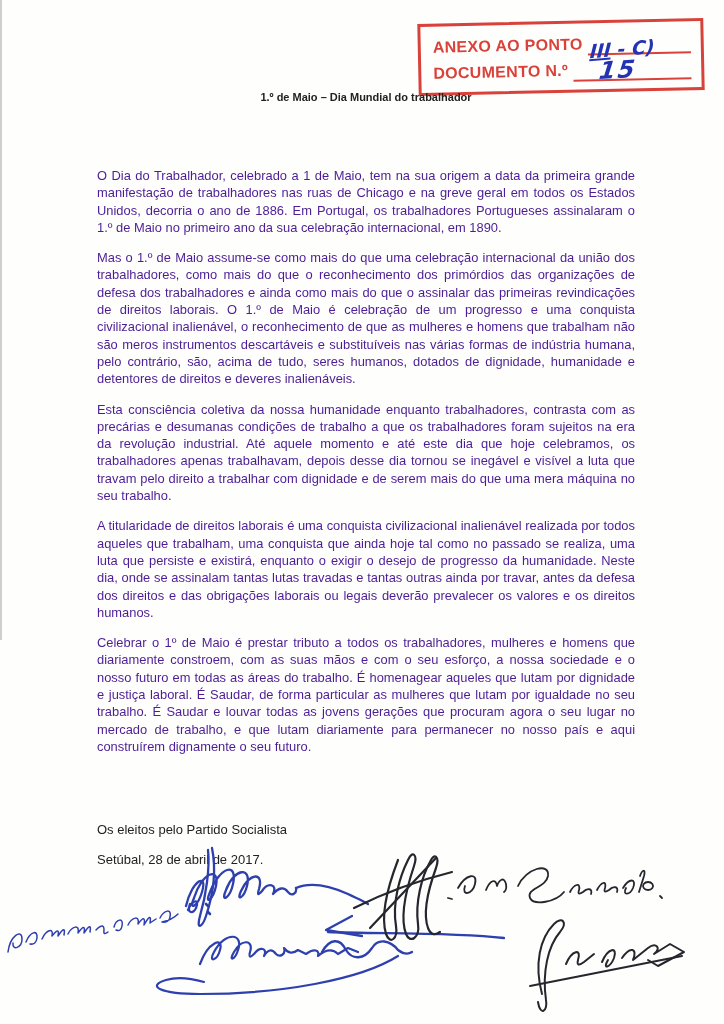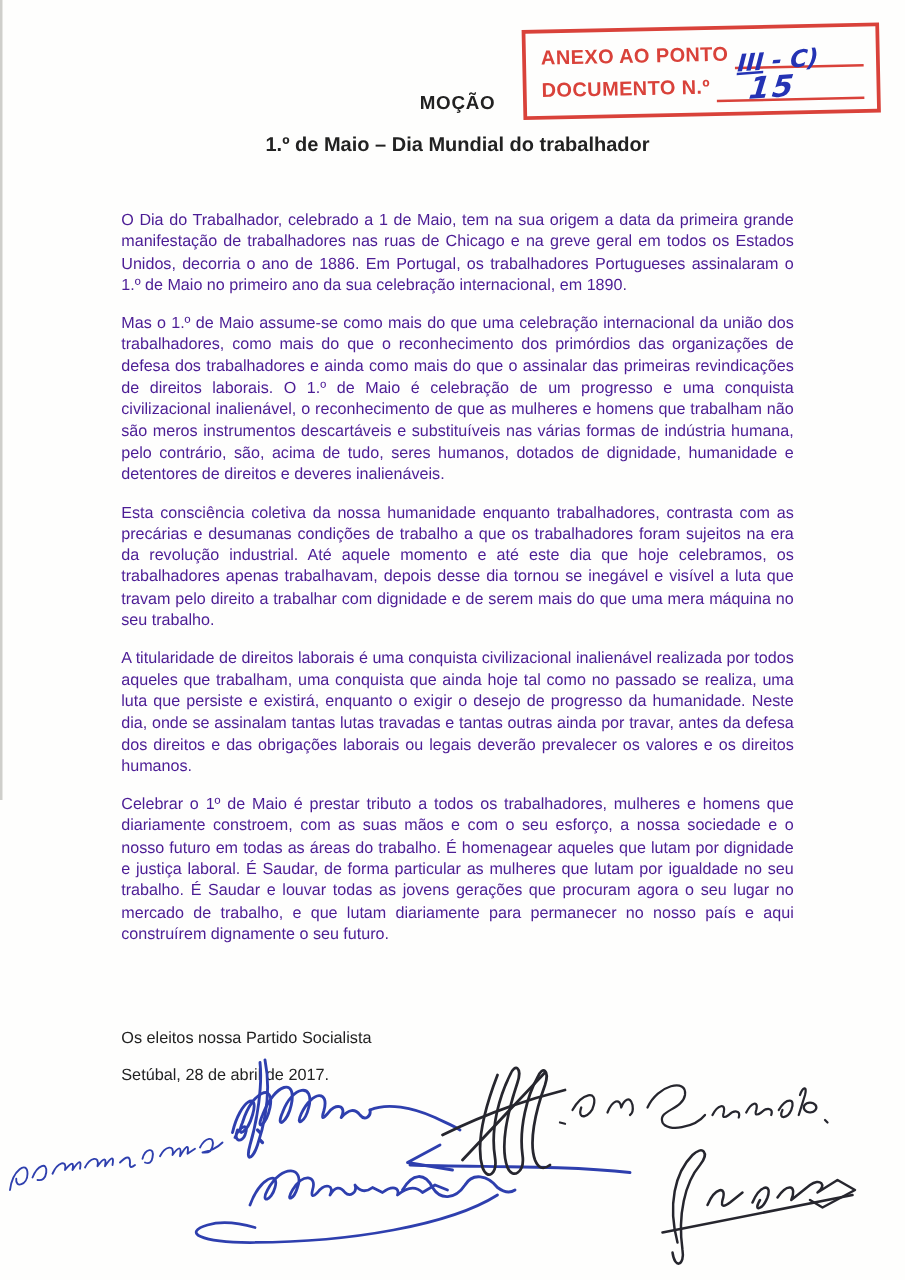--- a/index.html
+++ b/index.html
@@ -31,21 +31,21 @@
     position:absolute;color:#2433b4;font-family:"DejaVu Sans",sans-serif;
     font-style:italic;font-weight:bold;white-space:nowrap;
   }
   .ink-ponto{bottom:-7px;left:2px;font-size:19px;transform:rotate(-3deg) skewX(-8deg);}
   .ink-ponto .numeral{text-decoration:underline;text-decoration-thickness:2px;}
   .ink-doc{bottom:-5px;left:26px;font-size:24px;transform:rotate(-2deg) skewX(-10deg);letter-spacing:2px;}
 
   
   .title-wrap{position:absolute;left:97px;top:74px;width:538px;text-align:center;}
   .doc-title{font-size:15px;font-weight:bold;letter-spacing:.6px;color:#222;}
-  .doc-subtitle{margin-top:17px;font-size:16px;font-weight:bold;color:#222;}
+  .doc-subtitle{margin-top:17px;font-size:11px;font-weight:bold;color:#222;}
 
   
   .body-text{
     position:absolute;left:97px;top:167px;width:538px;
     font-size:12.9px;line-height:17.3px;text-align:justify;color:#4c1d95;
   }
   .body-text p{margin:0 0 13px 0;}
 
   
   .footer{position:absolute;left:97px;top:822px;font-size:13px;color:#222;}
@@ -70,34 +70,33 @@
     </div>
     <div class="stamp-row">
       <span class="stamp-label">DOCUMENTO N.º</span>
       <span class="stamp-fill">
         <span class="ink ink-doc">15</span>
       </span>
     </div>
   </div>
 
   <div class="title-wrap">
-    <div class="doc-title">MOÇÃO</div>
     <div class="doc-subtitle">1.º de Maio – Dia Mundial do trabalhador</div>
   </div>
 
   <div class="body-text">
     <p>O Dia do Trabalhador, celebrado a 1 de Maio, tem na sua origem a data da primeira grande manifestação de trabalhadores nas ruas de Chicago e na greve geral em todos os Estados Unidos, decorria o ano de 1886. Em Portugal, os trabalhadores Portugueses assinalaram o 1.º de Maio no primeiro ano da sua celebração internacional, em 1890.</p>
     <p>Mas o 1.º de Maio assume-se como mais do que uma celebração internacional da união dos trabalhadores, como mais do que o reconhecimento dos primórdios das organizações de defesa dos trabalhadores e ainda como mais do que o assinalar das primeiras revindicações de direitos laborais. O 1.º de Maio é celebração de um progresso e uma conquista civilizacional inalienável, o reconhecimento de que as mulheres e homens que trabalham não são meros instrumentos descartáveis e substituíveis nas várias formas de indústria humana, pelo contrário, são, acima de tudo, seres humanos, dotados de dignidade, humanidade e detentores de direitos e deveres inalienáveis.</p>
     <p>Esta consciência coletiva da nossa humanidade enquanto trabalhadores, contrasta com as precárias e desumanas condições de trabalho a que os trabalhadores foram sujeitos na era da revolução industrial. Até aquele momento e até este dia que hoje celebramos, os trabalhadores apenas trabalhavam, depois desse dia tornou se inegável e visível a luta que travam pelo direito a trabalhar com dignidade e de serem mais do que uma mera máquina no seu trabalho.</p>
     <p>A titularidade de direitos laborais é uma conquista civilizacional inalienável realizada por todos aqueles que trabalham, uma conquista que ainda hoje tal como no passado se realiza, uma luta que persiste e existirá, enquanto o exigir o desejo de progresso da humanidade. Neste dia, onde se assinalam tantas lutas travadas e tantas outras ainda por travar, antes da defesa dos direitos e das obrigações laborais ou legais deverão prevalecer os valores e os direitos humanos.</p>
     <p>Celebrar o 1º de Maio é prestar tributo a todos os trabalhadores, mulheres e homens que diariamente constroem, com as suas mãos e com o seu esforço, a nossa sociedade e o nosso futuro em todas as áreas do trabalho. É homenagear aqueles que lutam por dignidade e justiça laboral. É Saudar, de forma particular as mulheres que lutam por igualdade no seu trabalho. É Saudar e louvar todas as jovens gerações que procuram agora o seu lugar no mercado de trabalho, e que lutam diariamente para permanecer no nosso país e aqui construírem dignamente o seu futuro.</p>
   </div>
 
   <div class="footer">
-    <div class="signed-by">Os eleitos nossa Partido Socialista</div>
+    <div class="signed-by">Os eleitos pelo Partido Socialista</div>
     <div class="place-date">Setúbal, 28 de abril de 2017.</div>
   </div>
 
   <svg class="sig-layer" viewBox="0 0 724 180" xmlns="http://www.w3.org/2000/svg">
 
     <g stroke="#2e3fae" stroke-width="1.5">
       <path d="M8,108 C10,92 22,84 22,95 C22,104 12,107 13,99"></path>
       <path d="M26,98 C30,88 38,85 37,94 Q36,101 30,100"></path>
       <path d="M42,95 C46,86 54,83 52,92 Q60,82 58,92 Q66,80 64,91"></path>
       <path d="M68,90 C72,82 80,80 78,89 Q86,78 84,89 Q92,77 90,88"></path>

